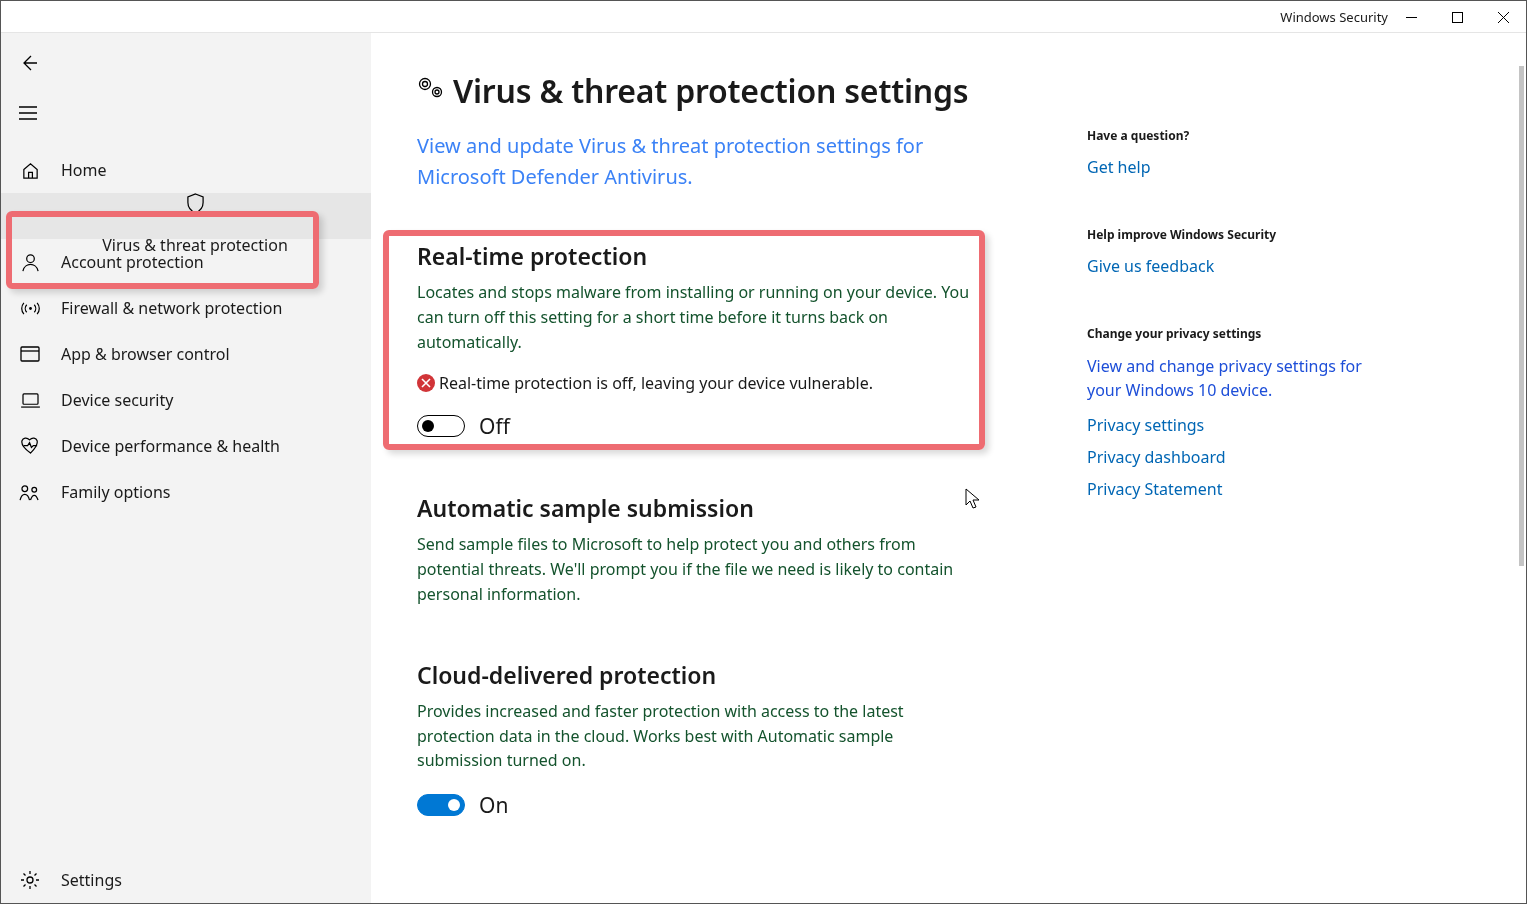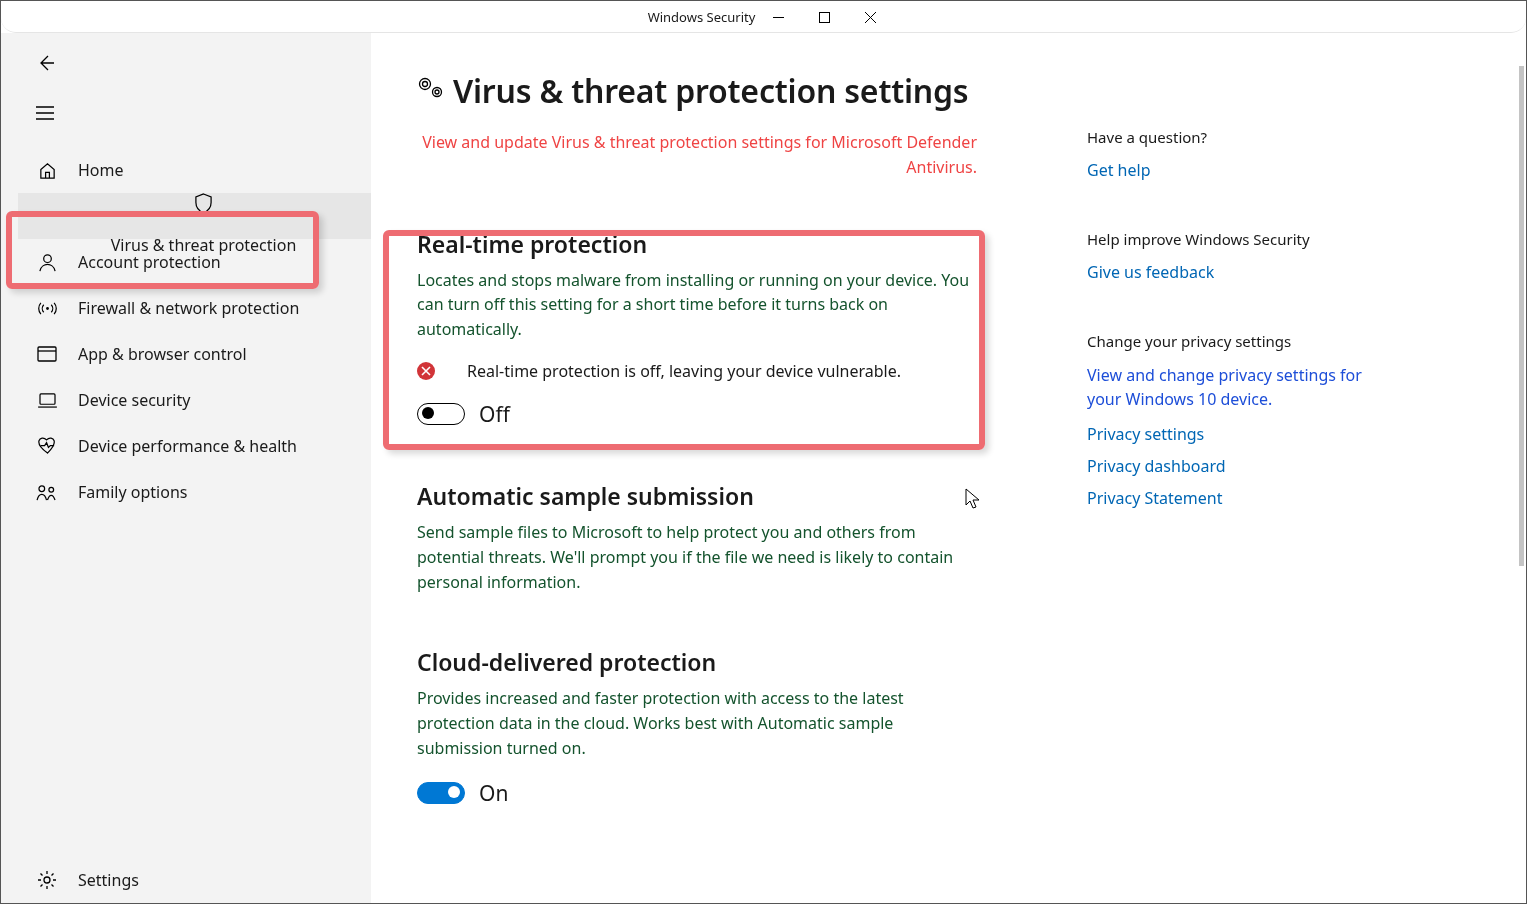--- a/index.html
+++ b/index.html
@@ -12,24 +12,23 @@
     height: 904px;
     overflow: hidden;
     border: 1px solid #555;
   }
 
   
   .titlebar {
     height: 32px;
     display: flex;
     align-items: center;
-    justify-content: center;
+    justify-content: flex-end;
     padding-left: 14px;
     border-bottom: 1px solid #e5e5e5;
-    border-radius: 15px;
   }
   .titlebar .title { font-size: 13px; color: #1a1a1a; }
   .win-controls { display: flex; height: 100%; }
   .win-btn {
     width: 46px;
     height: 32px;
     display: flex;
     align-items: center;
     justify-content: center;
     color: #1a1a1a;
@@ -43,21 +42,20 @@
     position: relative;
   }
 
   
   .sidebar {
     width: 370px;
     background: #f3f3f3;
     display: flex;
     flex-direction: column;
     padding-top: 10px;
-    padding-left: 17px;
   }
   .sidebar .top-btns { padding: 0 6px 0 18px; }
   .top-btn {
     width: 40px; height: 40px;
     display:flex; align-items:center; justify-content:flex-start;
     margin-bottom: 10px;
   }
   .nav-list { margin-top: 4px; flex: 1; }
   .nav-item {
     height: 46px;
@@ -90,27 +88,27 @@
     padding: 36px 30px 0 46px;
     overflow-y: auto;
   }
   .main-col { width: 640px; }
   .side-col { margin-left: 30px; width: 300px; padding-top: 58px; }
 
   .page-header { display:flex; align-items:center; gap: 8px; margin-bottom: 18px; }
   .page-header .hdr-icon { font-size: 22px; }
   .page-header h1 { font-size: 32px; font-weight: 600; letter-spacing: -0.2px; }
 
-  .page-sub { font-size: 16px; color: #ef4444; line-height: 1.55; max-width: 560px; margin-bottom: 48px; text-align: right;}
+  .page-sub { font-size: 20px; color: #3b82f6; line-height: 1.55; max-width: 560px; margin-bottom: 48px;}
 
   .section { margin-bottom: 52px; }
   .section h2 { font-size: 23px; font-weight: 600; margin-bottom: 8px; }
   .section .desc { font-size: 16px; color: #14532d; line-height: 1.55; max-width: 560px; }
 
-  .warn-row { display:flex; align-items:center; gap: 32px; margin-top: 18px; }
+  .warn-row { display:flex; align-items:center; gap: 4px; margin-top: 18px; }
   .warn-icon {
     width: 18px; height: 18px; border-radius: 50%; background:#d13438;
     display:flex; align-items:center; justify-content:center;
   }
   .warn-icon svg { width:10px; height:10px; fill:#fff; }
   .warn-text { font-size: 16px; color:#1a1a1a; }
 
   .toggle-row { display:flex; align-items:center; gap: 14px; margin-top: 18px; }
   .toggle {
     width: 48px; height: 22px; border-radius: 11px;
@@ -120,21 +118,21 @@
   .toggle .knob {
     width: 12px; height: 12px; border-radius: 50%;
     background: #000; position: absolute; top: 3.5px; left: 4px;
   }
   .toggle.on { background: #0078d4; border-color:#0078d4; }
   .toggle.on .knob { background:#fff; left: auto; right:4px; }
   .toggle-label { font-size: 21px; }
 
   
   .side-block { margin-bottom: 48px; }
-  .side-block h3 { font-size: 15px; font-weight: 400; margin-bottom: 12px; }
+  .side-block h3 { font-size: 12px; font-weight: 700; margin-bottom: 12px; }
   .side-block p  { font-size: 16px; color:#1d4ed8; line-height:1.5; margin-bottom: 12px; }
   .link { color:#0066b4; font-size: 16px; cursor: pointer; display:block; margin-bottom: 10px; }
 
   
   .scroll-hint {
     position:absolute; right:2px; top:33px; width:5px; height:500px;
     background:#c4c4c4;
   }
 
   

